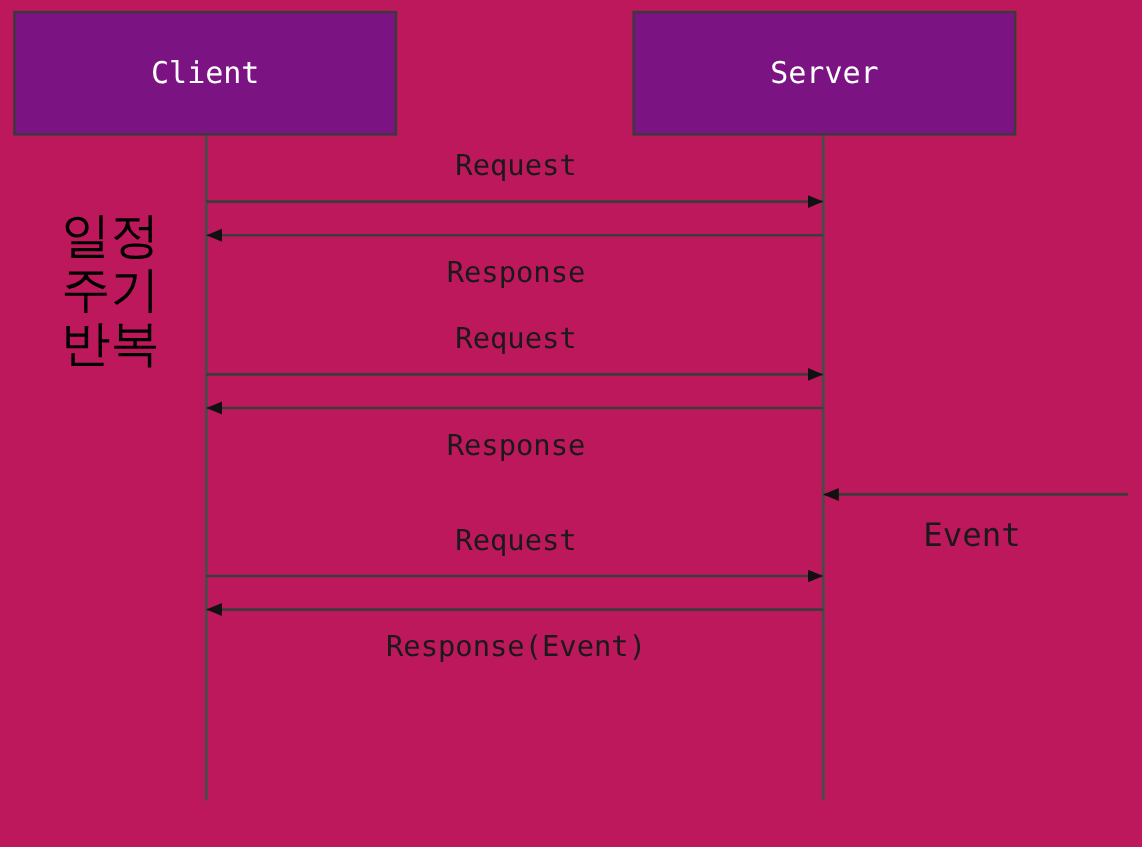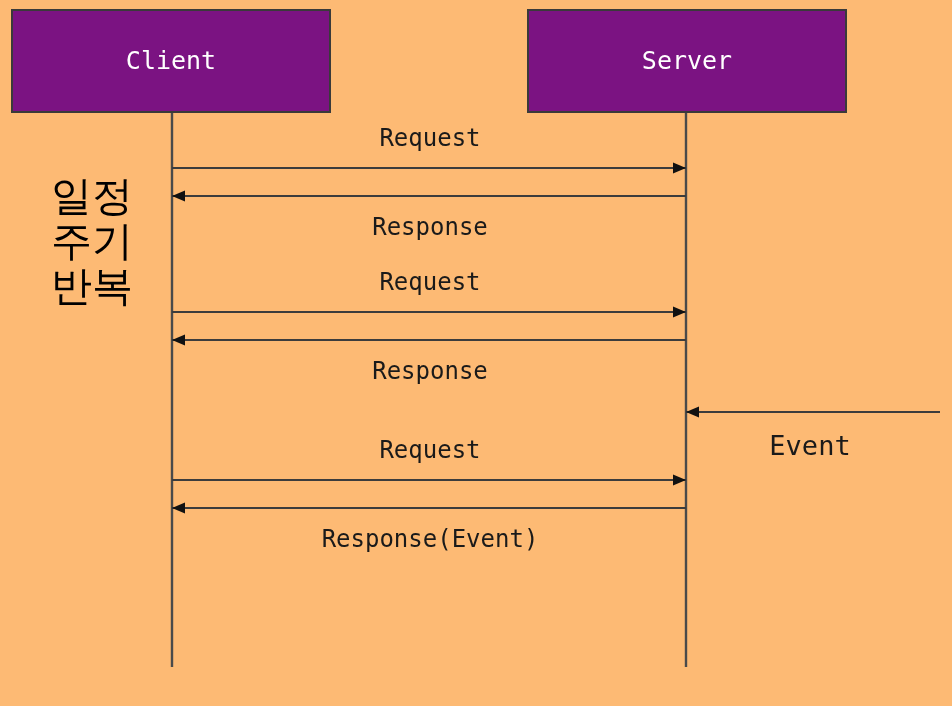--- a/index.html
+++ b/index.html
@@ -8,21 +8,21 @@
     padding: 0;
     background: #ffffff;
   }
   body {
     font-family: "DejaVu Sans Mono", "Liberation Mono", monospace;
   }
   #canvas {
     position: relative;
     width: 952px;
     height: 706px;
-    background: #fdba74;
+    background: #be185d;
     overflow: hidden;
   }
   .diagram-svg {
     position: absolute;
     left: 0;
     top: 0;
     width: 952px;
     height: 706px;
   }
   .actor-label {

